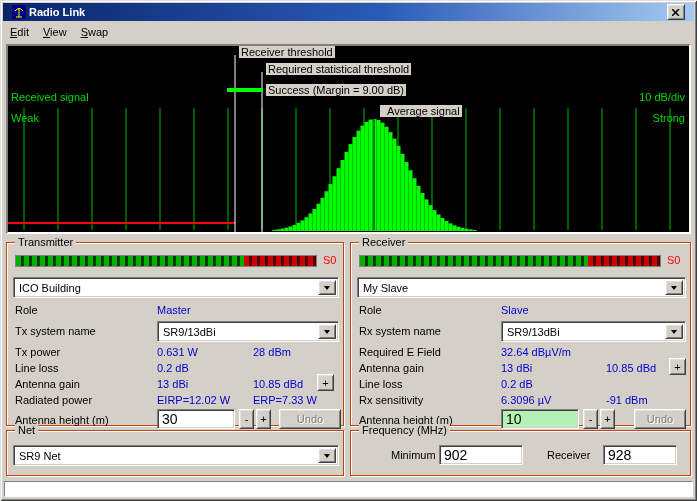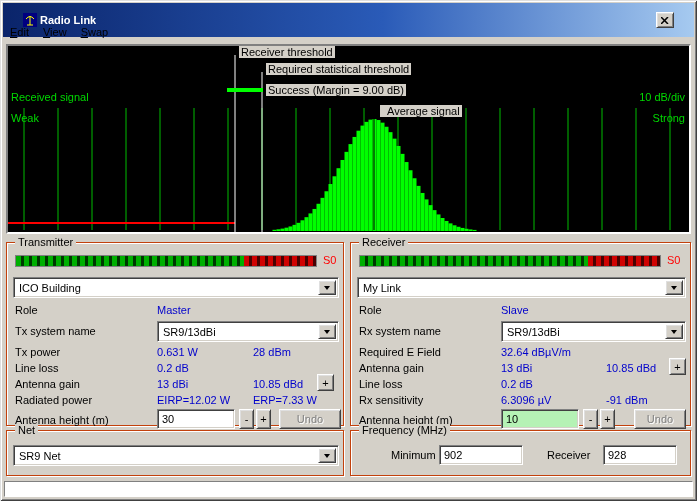--- a/index.html
+++ b/index.html
@@ -1,22 +1,22 @@
 <!DOCTYPE html>
 <html><head>
 <meta charset="utf-8">
 <style>
   html,body{margin:0;padding:0;}
   body{background:#d4d0c8;font-family:"Liberation Sans",sans-serif;}
   .window{position:relative;width:697px;height:501px;background:#d4d0c8;font-size:11px;
     box-shadow:inset 1px 1px 0 #dfdfdf, inset -1px -1px 0 #404040, inset 2px 2px 0 #ffffff, inset -2px -2px 0 #808080;
     overflow:hidden;}
-  .titlebar{position:absolute;left:3px;top:3px;width:691px;height:34px;box-sizing:border-box;
+  .titlebar{position:absolute;left:3px;top:3px;width:691px;height:18px;box-sizing:border-box;
     background:linear-gradient(90deg,#0a246a 0%,#2a5bb8 55%,#a6caf0 100%);
-    display:flex;align-items:center;padding:0 20px;color:#fff;}
+    display:flex;align-items:center;padding:0 9px;color:#fff;}
   .title-text{font-weight:bold;margin-left:3px;}
   .app-icon{width:14px;height:14px;display:inline-block;}
   .close-btn{margin-left:auto;width:16px;height:14px;background:#d4d0c8;
     border:1px solid;border-color:#fff #404040 #404040 #fff;
     box-shadow:inset 1px 1px 0 #dfdfdf, inset -1px -1px 0 #808080;
     display:flex;align-items:center;justify-content:center;}
   .menubar{position:absolute;left:3px;top:22px;width:691px;height:19px;display:flex;align-items:center;color:#000;}
   .menu-item{padding:2px 7px;}
   .menu-item::first-letter{text-decoration:underline;}
 
@@ -44,21 +44,21 @@
   .combo-text{position:absolute;left:5px;top:4px;color:#000;white-space:nowrap;}
   .combo-btn{position:absolute;right:2px;top:2px;bottom:2px;width:16px;background:#d4d0c8;
     border:1px solid;border-color:#fff #404040 #404040 #fff;
     box-shadow:inset 1px 1px 0 #dfdfdf, inset -1px -1px 0 #808080;
     display:flex;align-items:center;justify-content:center;}
   .arrow-down{width:0;height:0;border:3px solid transparent;border-top:4px solid #000;margin-top:4px;}
 
   input.tfield{position:absolute;height:20px;background:#fff;box-sizing:border-box;
     border:1px solid;border-color:#808080 #fff #fff #808080;
     box-shadow:inset 1px 1px 0 #404040, inset -1px -1px 0 #d4d0c8;
-    font-family:"Liberation Sans",sans-serif;font-size:11px;padding:0 4px;color:#000;outline:none;}
+    font-family:"Liberation Sans",sans-serif;font-size:14px;padding:0 4px;color:#000;outline:none;}
   input.green-bg{background:#b5f2b5;}
 
   .btn{position:absolute;background:#d4d0c8;box-sizing:border-box;
     border:1px solid;border-color:#fff #404040 #404040 #fff;
     box-shadow:inset 1px 1px 0 #dfdfdf, inset -1px -1px 0 #808080;
     display:flex;align-items:center;justify-content:center;
     font-family:"Liberation Sans",sans-serif;font-size:11px;color:#000;}
   .btn.disabled{color:#808080;text-shadow:1px 1px 0 #fff;}
 
   .status-strip{position:absolute;left:4px;top:481px;width:689px;height:16px;background:#fff;box-sizing:border-box;
@@ -224,21 +224,21 @@
   </div>
 
   <div class="groupbox" style="left:350px;top:242px;width:341px;height:184px;">
     <span class="groupbox-caption">Receiver</span>
     <div class="meter" style="left:8px;top:12px;width:300px;height:10px;">
       <div class="meter-green"></div>
       <div class="meter-red"></div>
     </div>
     <span class="red-label" style="left:316px;top:11px;">S0</span>
     <div class="combo" style="left:6px;top:34px;width:329px;">
-      <span class="combo-text">My Link</span>
+      <span class="combo-text">My Slave</span>
       <span class="combo-btn">
           <span class="arrow-down"></span>
         </span>
     </div>
     <span class="lbl" style="left:8px;top:61px;">Role</span>
     <span class="val" style="left:150px;top:61px;">Slave</span>
     <span class="lbl" style="left:8px;top:82px;">Rx system name</span>
     <div class="combo" style="left:150px;top:78px;width:185px;">
       <span class="combo-text">SR9/13dBi</span>
       <span class="combo-btn">

